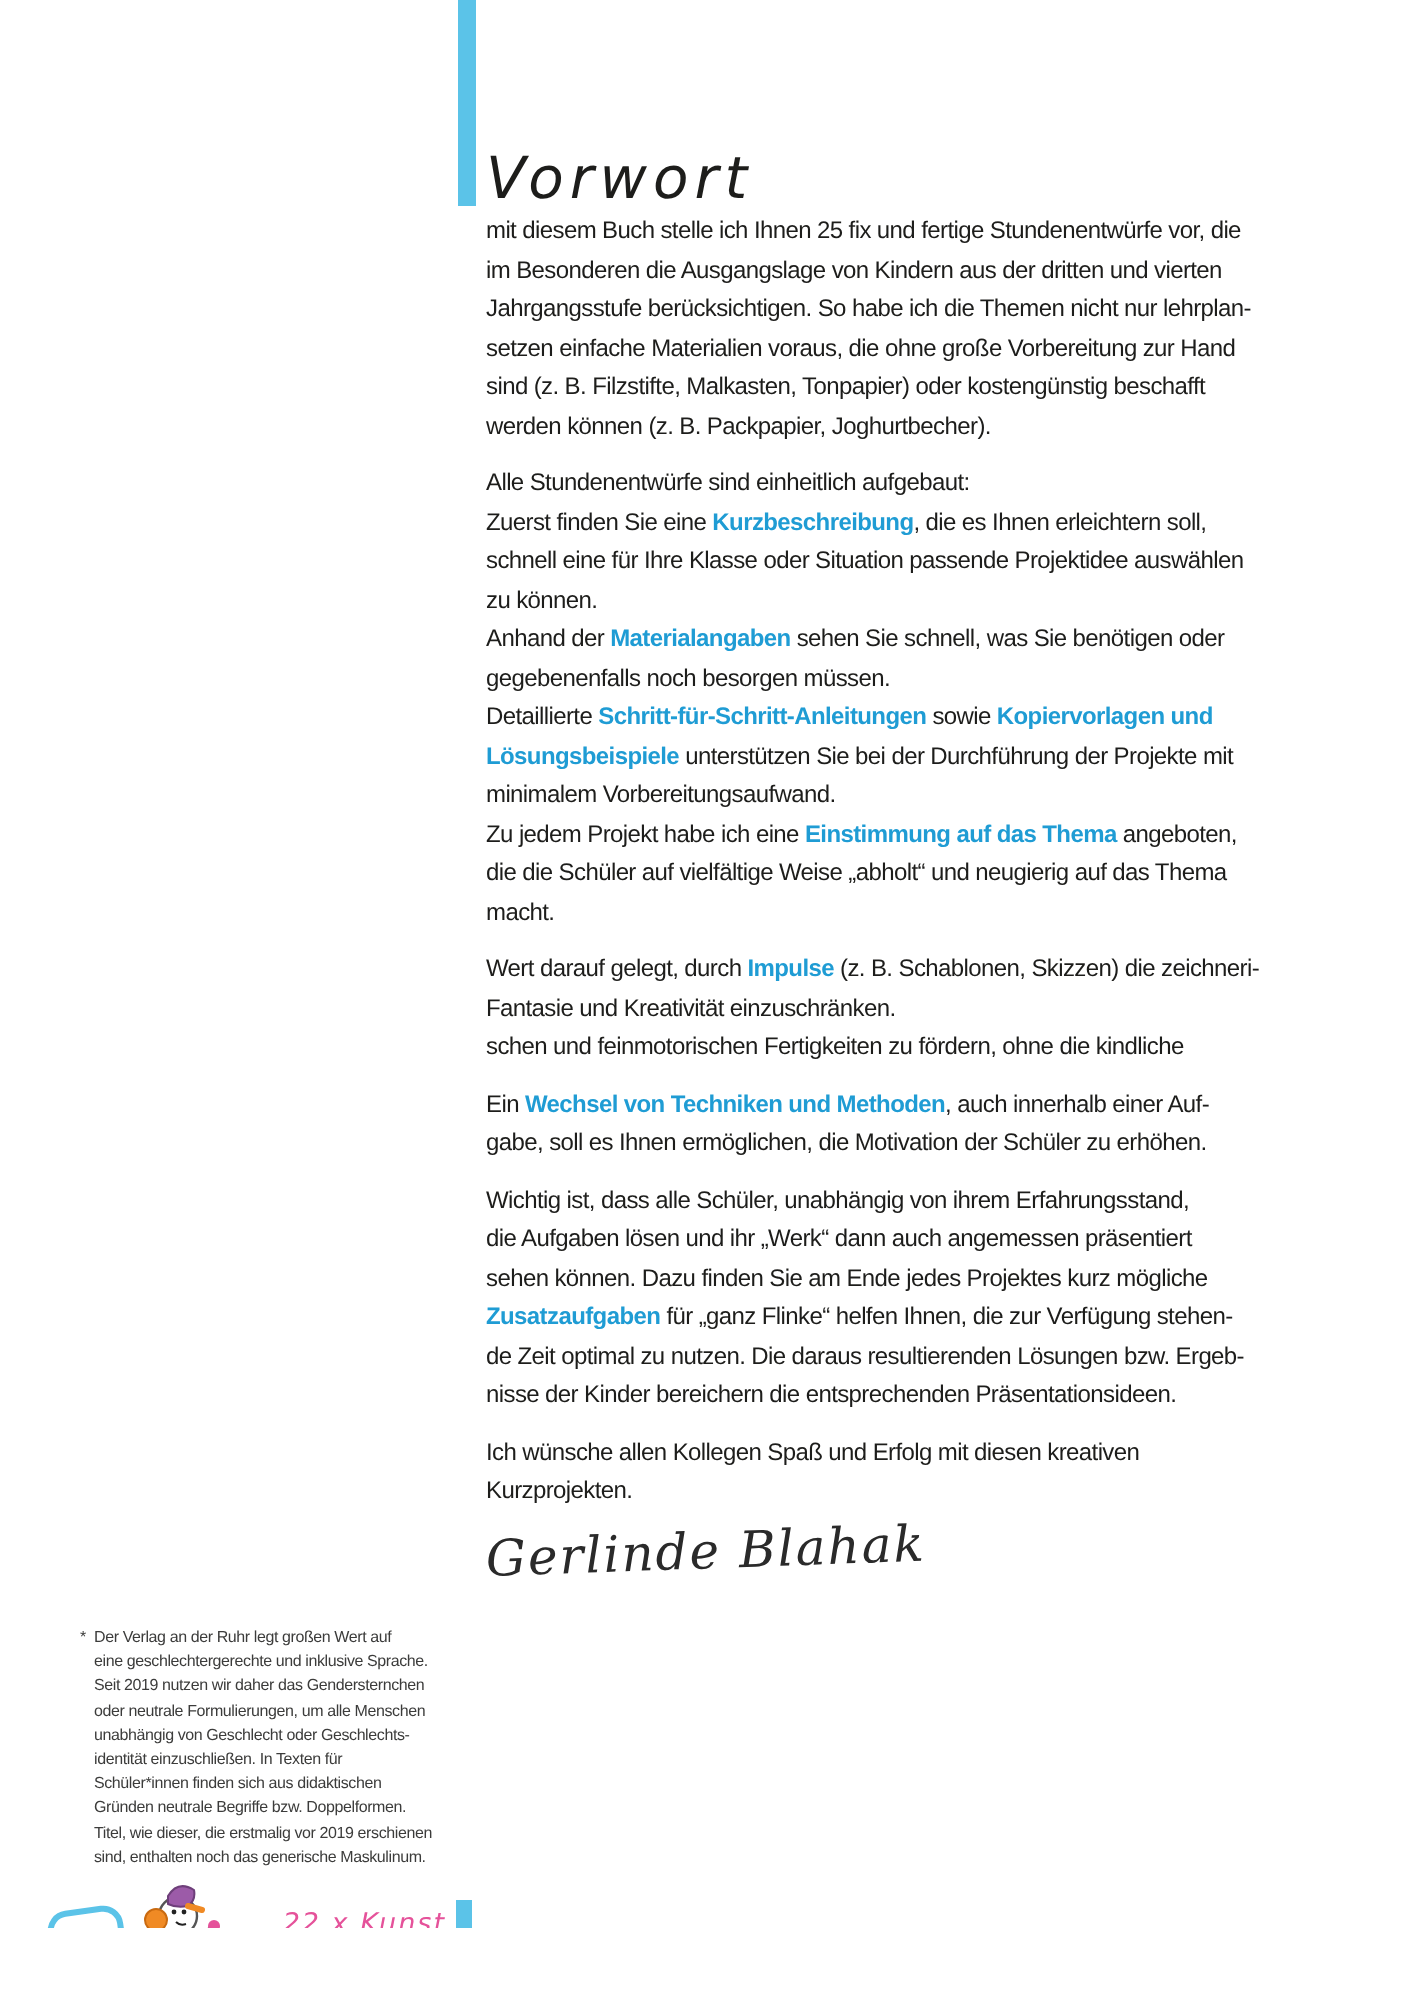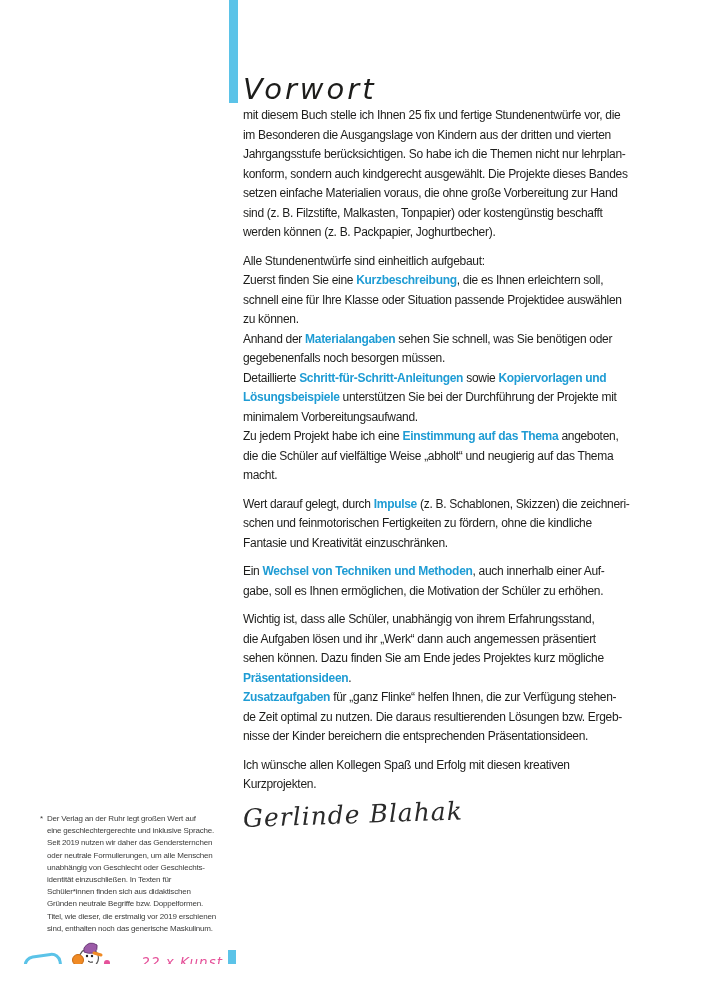--- a/index.html
+++ b/index.html
@@ -51,53 +51,51 @@
 
   <div class="title-bar"></div>
 
   <main class="content">
     <h1 class="title hand">Vorwort</h1>
     <div id="paragraphs">
         <div class="para">
           <div class="line"><span>mit diesem Buch stelle ich Ihnen 25 fix und fertige Stundenentwürfe vor, die</span></div>
           <div class="line"><span>im Besonderen die Ausgangslage von Kindern aus der dritten und vierten</span></div>
           <div class="line"><span>Jahrgangsstufe berücksichtigen. So habe ich die Themen nicht nur lehrplan-</span></div>
-          <div class="line"><span>konform, sondern auch kindgerecht ausgewählt. Die Projekte dieses Bandes</span></div>
           <div class="line"><span>setzen einfache Materialien voraus, die ohne große Vorbereitung zur Hand</span></div>
           <div class="line"><span>sind (z. B. Filzstifte, Malkasten, Tonpapier) oder kostengünstig beschafft</span></div>
           <div class="line"><span>werden können (z. B. Packpapier, Joghurtbecher).</span></div>
         </div>
         <div class="para">
           <div class="line"><span>Alle Stundenentwürfe sind einheitlich aufgebaut:</span></div>
           <div class="line"><span>Zuerst finden Sie eine </span><span class="hl">Kurzbeschreibung</span><span>, die es Ihnen erleichtern soll,</span></div>
           <div class="line"><span>schnell eine für Ihre Klasse oder Situation passende Projektidee auswählen</span></div>
           <div class="line"><span>zu können.</span></div>
           <div class="line"><span>Anhand der </span><span class="hl">Materialangaben</span><span> sehen Sie schnell, was Sie benötigen oder</span></div>
           <div class="line"><span>gegebenenfalls noch besorgen müssen.</span></div>
           <div class="line"><span>Detaillierte </span><span class="hl">Schritt-für-Schritt-Anleitungen</span><span> sowie </span><span class="hl">Kopiervorlagen und</span></div>
           <div class="line"><span class="hl">Lösungsbeispiele</span><span> unterstützen Sie bei der Durchführung der Projekte mit</span></div>
           <div class="line"><span>minimalem Vorbereitungsaufwand.</span></div>
           <div class="line"><span>Zu jedem Projekt habe ich eine </span><span class="hl">Einstimmung auf das Thema</span><span> angeboten,</span></div>
           <div class="line"><span>die die Schüler auf vielfältige Weise „abholt“ und neugierig auf das Thema</span></div>
           <div class="line"><span>macht.</span></div>
         </div>
         <div class="para">
           <div class="line"><span>Wert darauf gelegt, durch </span><span class="hl">Impulse</span><span> (z. B. Schablonen, Skizzen) die zeichneri-</span></div>
+          <div class="line"><span>Fantasie und Kreativität einzuschränken.</span></div>
           <div class="line"><span>schen und feinmotorischen Fertigkeiten zu fördern, ohne die kindliche</span></div>
-          <div class="line"><span>Fantasie und Kreativität einzuschränken.</span></div>
         </div>
         <div class="para">
           <div class="line"><span>Ein </span><span class="hl">Wechsel von Techniken und Methoden</span><span>, auch innerhalb einer Auf-</span></div>
           <div class="line"><span>gabe, soll es Ihnen ermöglichen, die Motivation der Schüler zu erhöhen.</span></div>
         </div>
         <div class="para">
           <div class="line"><span>Wichtig ist, dass alle Schüler, unabhängig von ihrem Erfahrungsstand,</span></div>
           <div class="line"><span>die Aufgaben lösen und ihr „Werk“ dann auch angemessen präsentiert</span></div>
           <div class="line"><span>sehen können. Dazu finden Sie am Ende jedes Projektes kurz mögliche</span></div>
-          <div class="line"><span class="hl">Präsentationsideen</span><span>.</span></div>
           <div class="line"><span class="hl">Zusatzaufgaben</span><span> für „ganz Flinke“ helfen Ihnen, die zur Verfügung stehen-</span></div>
           <div class="line"><span>de Zeit optimal zu nutzen. Die daraus resultierenden Lösungen bzw. Ergeb-</span></div>
           <div class="line"><span>nisse der Kinder bereichern die entsprechenden Präsentationsideen.</span></div>
         </div>
         <div class="para" style="margin-top: 6px;">
           <div class="line"><span>Ich wünsche allen Kollegen Spaß und Erfolg mit diesen kreativen</span></div>
           <div class="line"><span>Kurzprojekten.</span></div>
         </div>
       </div>
     <div class="signature">Gerlinde Blahak</div>

